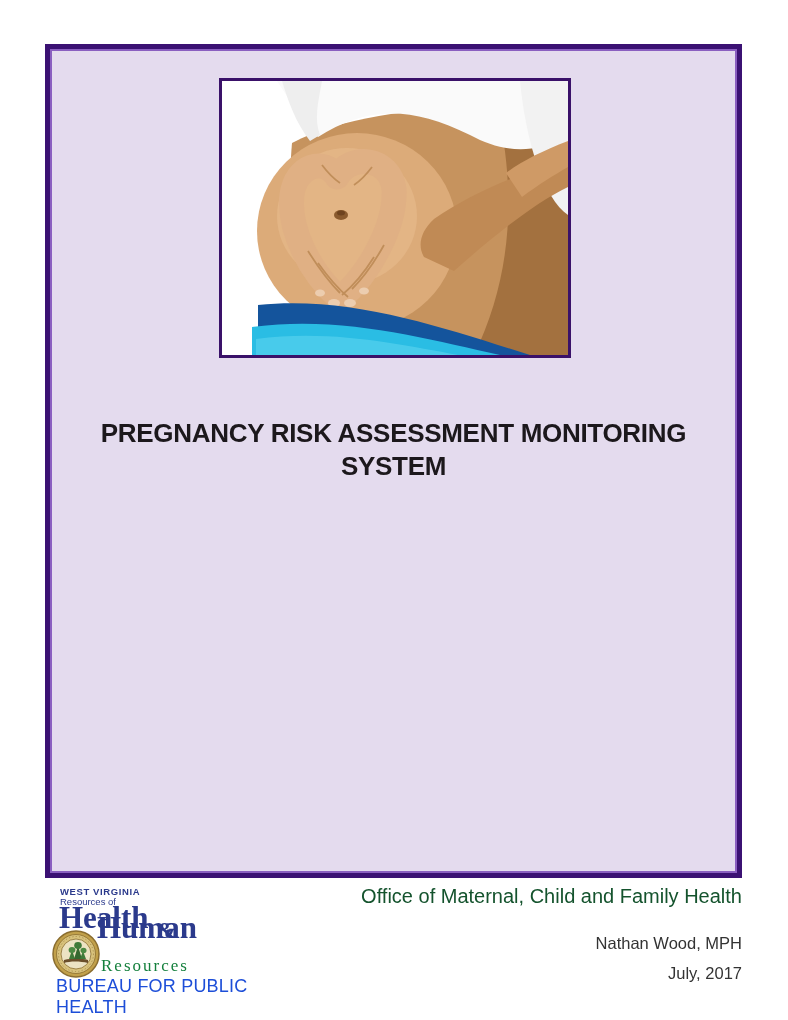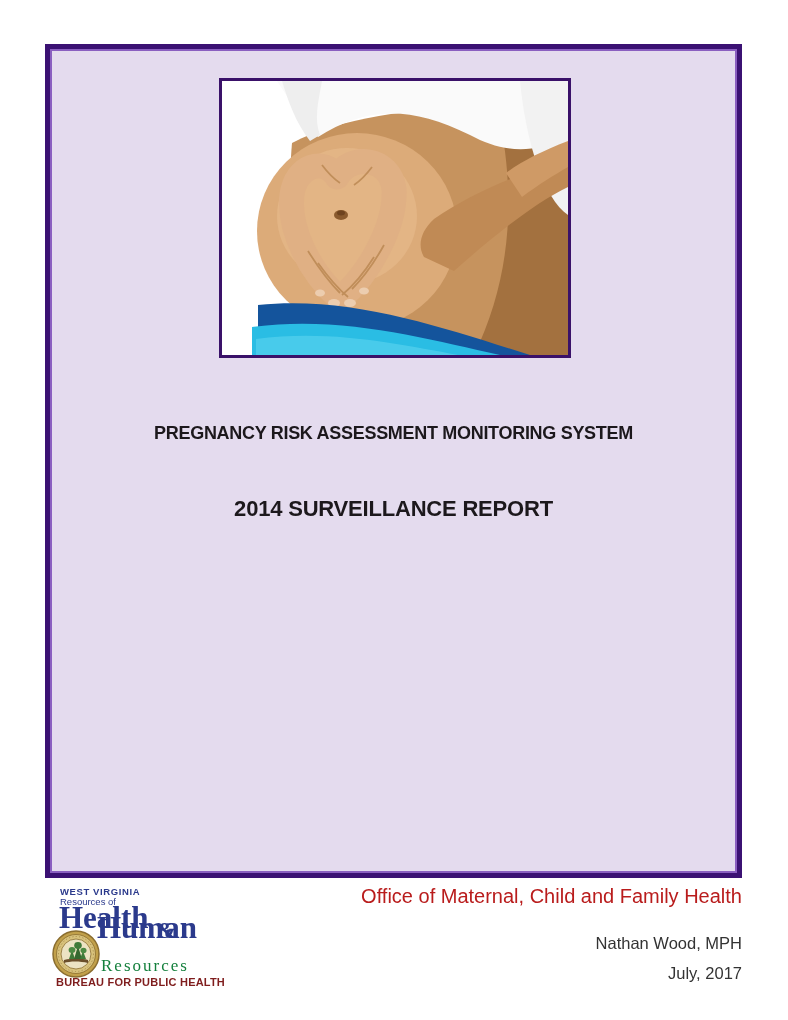--- a/index.html
+++ b/index.html
@@ -20,53 +20,53 @@
     border:3px solid #3a1169; background:#ffffff;
   }
   .photo-frame svg { display:block; width:100%; height:100%; }
 
   
   .title-block {
     position:absolute; left:45px; top:417px; width:697px;
     text-align:center; color:#1c181c;
   }
   .title-line {
-    font-size:18px; font-weight:bold; letter-spacing:-0.3px; line-height:33px;
+    font-size:26px; font-weight:bold; letter-spacing:-0.3px; line-height:33px;
   }
   .subtitle-line {
     margin-top:46px; font-size:22px; font-weight:bold; letter-spacing:-0.2px;
     color:#1c181c;
   }
 
   
   .footer-right {
     position:absolute; right:46px; top:884px; text-align:right; color:#333333;
   }
-  .footer-office { font-size:20px; line-height:24px; color:#b91c1c; }
+  .footer-office { font-size:20px; line-height:24px; color:#14532d; }
   .footer-author { margin-top:25px; font-size:16.5px; line-height:20px; }
   .footer-date   { margin-top:10px; font-size:16.5px; line-height:20px; }
 
   
   .logo {
     position:absolute; left:55px; top:886px; width:210px; height:124px;
     color:#2b3a8c;
   }
   .logo-region { position:absolute; left:5px; top:0; font-size:9.5px; font-weight:bold;
                  letter-spacing:0.6px; color:#2b3a8c; }
   .logo-dept   { position:absolute; left:5px; top:10px; font-size:9.5px; color:#2b3a8c; }
   .logo-word1  { position:absolute; left:4px;  top:14px; font-family:"Liberation Serif", serif;
                  font-weight:bold; font-size:31px; color:#2b3a8c; }
   .logo-amp    { position:absolute; left:102px; top:32px; font-family:"Liberation Serif", serif;
                  font-weight:bold; font-size:23px; color:#2b3a8c; }
   .logo-word2  { position:absolute; left:42px; top:24px; font-family:"Liberation Serif", serif;
                  font-weight:bold; font-size:31px; color:#2b3a8c; }
   .logo-word3  { position:absolute; left:46px; top:70px; font-family:"Liberation Serif", serif;
                  font-size:17px; letter-spacing:2px; color:#15803d; }
-  .logo-bureau { position:absolute; left:1px; top:90px; font-size:11px; font-weight:bold;
-                 letter-spacing:0.2px; color:#7f1d1d; }
+  .logo-bureau { position:absolute; left:1px; top:90px; font-size:18px; font-weight:normal;
+                 letter-spacing:0.2px; color:#1d4ed8; }
   .logo-seal   { position:absolute; left:-3px; top:44px; width:48px; height:48px; }
   .logo-seal svg { display:block; width:100%; height:100%; }
 </style>
 </head>
 <body>
 
 <div class="cover-box"></div>
 
 <div class="photo-frame">
   <svg viewBox="0 0 346 274" preserveAspectRatio="none">
@@ -109,21 +109,20 @@
     <ellipse cx="119" cy="132" rx="4" ry="2.5" fill="#6e431f"></ellipse>
 
     <path d="M36,224 C130,214 225,248 308,274 L36,274 Z" fill="#14549c"></path>
     <path d="M30,246 C120,234 205,258 278,274 L30,274 Z" fill="#2abde4"></path>
     <path d="M34,258 C110,248 180,264 236,274 L34,274 Z" fill="#55d2ee" opacity="0.7"></path>
   </svg>
 </div>
 
 <div class="title-block">
   <div class="title-line">PREGNANCY RISK ASSESSMENT MONITORING SYSTEM</div>
-  <div class="subtitle-line">2014 SURVEILLANCE REPORT</div>
 </div>
 
 <div class="footer-right">
   <div class="footer-office">Office of Maternal, Child and Family Health</div>
   <div class="footer-author">Nathan Wood, MPH</div>
   <div class="footer-date">July, 2017</div>
 </div>
 
 <div class="logo">
   <div class="logo-region">WEST VIRGINIA</div>

